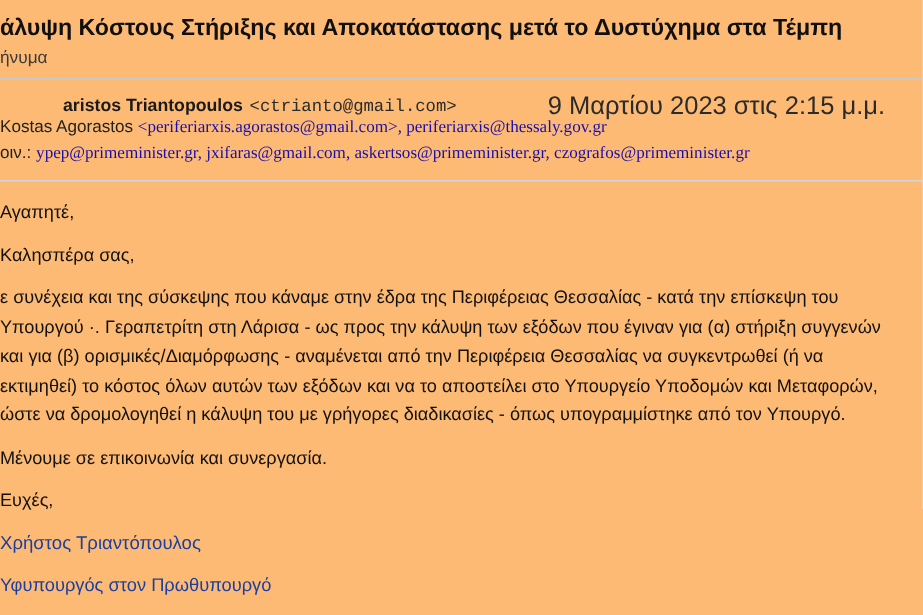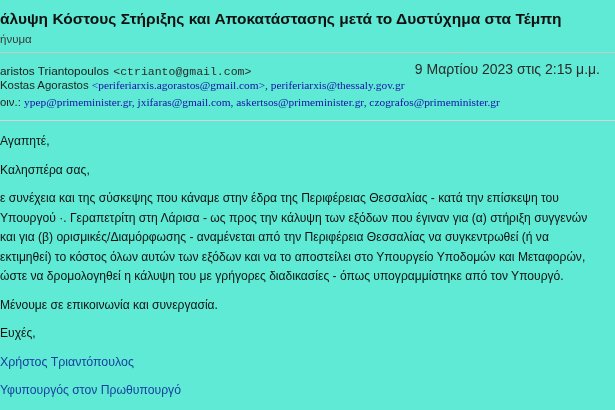--- a/index.html
+++ b/index.html
@@ -10,21 +10,21 @@
     width: 615px;
     height: 410px;
     background: #ffffff;
     font-family: "Liberation Sans", sans-serif;
     overflow: hidden;
   }
   .page {
     position: relative;
     width: 615px;
     height: 410px;
-    background: #5eead4;
+    background: #fdba74;
     box-sizing: border-box;
     overflow: hidden;
   }
   
   .inner {
     position: absolute;
     left: -22px;
     top: 0;
     width: 640px;
   }
@@ -54,33 +54,34 @@
     padding: 8px 0 0 22px;
     position: relative;
   }
   .from-row {
     position: relative;
     height: 16px;
     white-space: nowrap;
   }
   .from-name {
     font-size: 11.8px;
-    font-weight: normal;
+    font-weight: bold;
     color: #1a1a1a;
+    padding-left: 42px;
   }
   .from-addr {
     font-size: 11.5px;
     color: #2b2b2b;
     font-family: Liberation Mono, monospace;
   }
   .date {
     position: absolute;
-    right: 18px;
+    right: 28px;
     top: 0;
-    font-size: 14px;
+    font-size: 17px;
     color: #2b2b2b;
     white-space: nowrap;
   }
   .recipients {
     font-size: 11.4px;
     color: #1f1f1f;
     line-height: 17px;
     white-space: nowrap;
   }
   .recipients .lbl {

